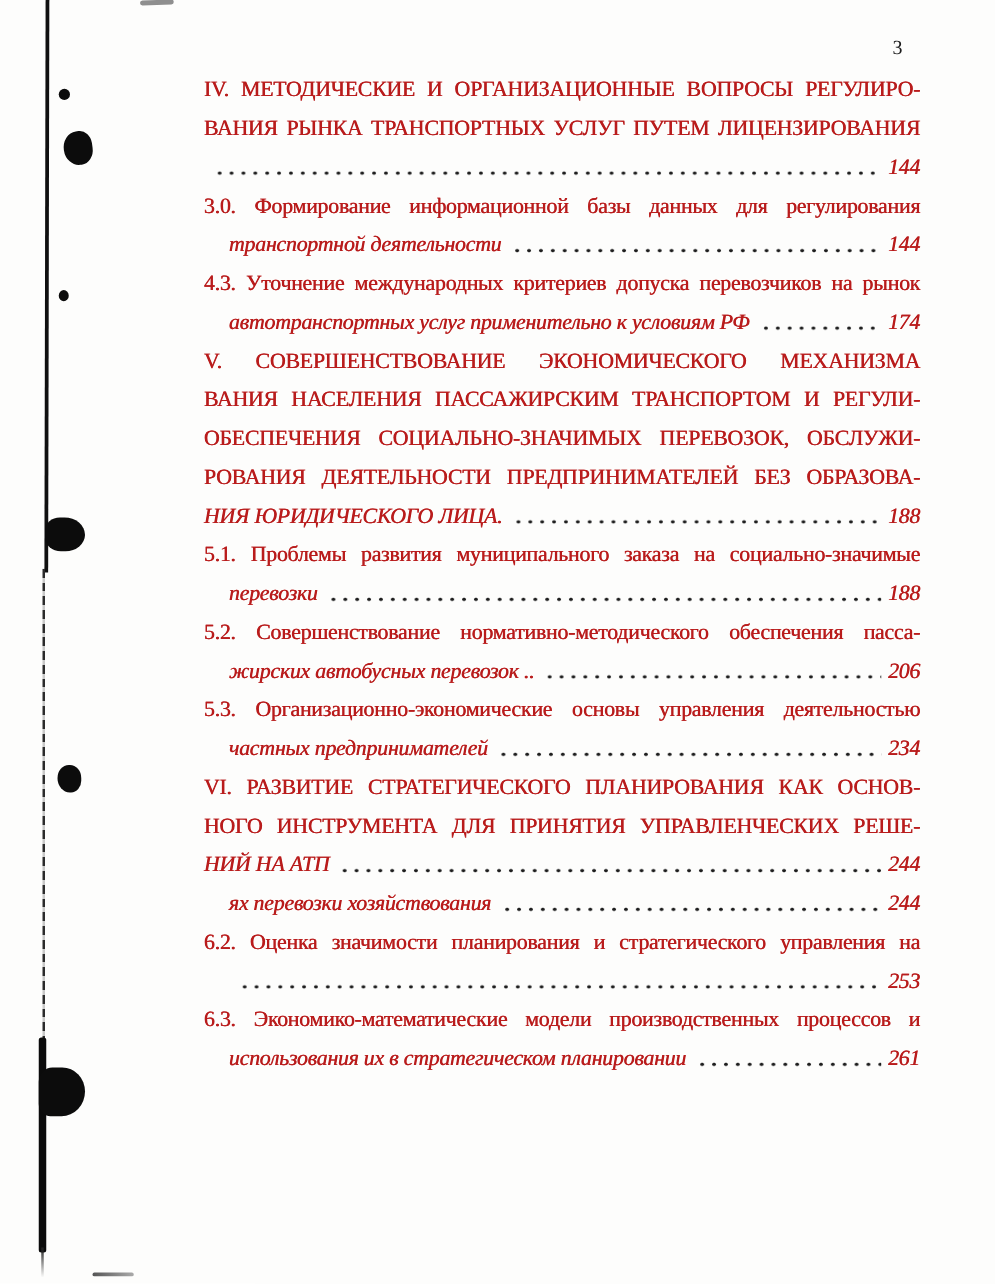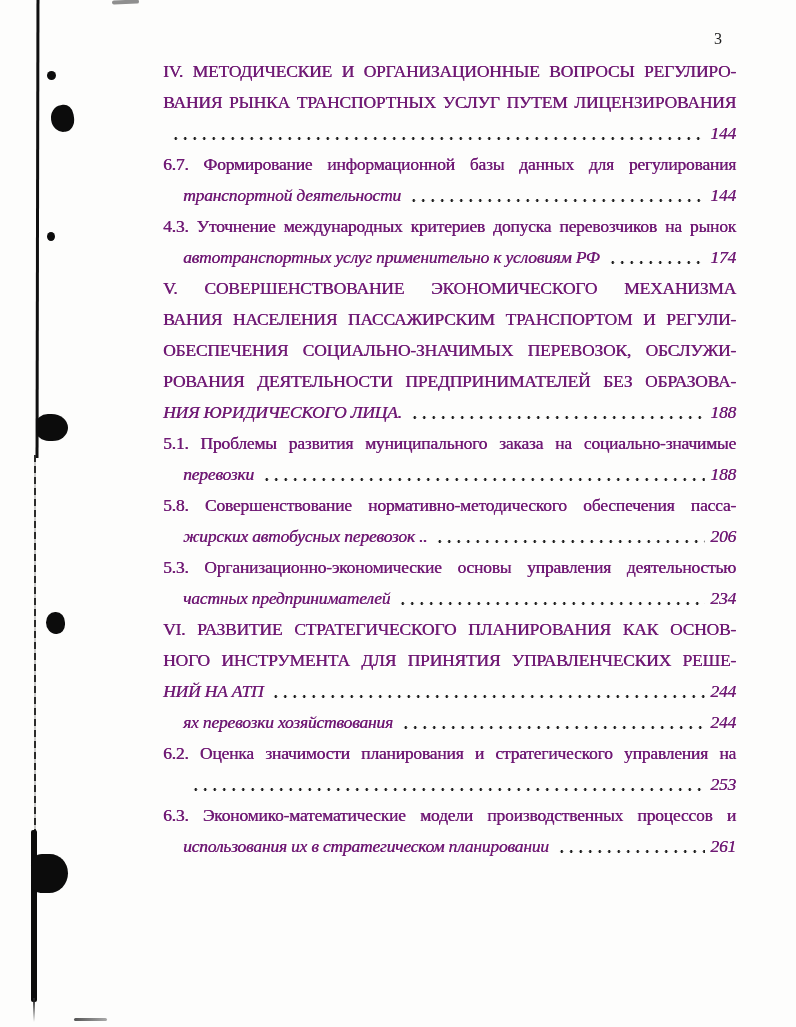--- a/index.html
+++ b/index.html
@@ -28,21 +28,21 @@
 
   
   .toc {
     position: absolute;
     left: 163px;
     top: 56px;
     width: 573px;
     font-size: 17.5px;
     line-height: 31px;
     letter-spacing: -0.2px;
-    color: #701a75;
+    color: #b91c1c;
     text-shadow: 0.4px 0 0 currentColor; 
   }
   .line {
     height: 31px;
     white-space: nowrap;
   }
   .line.justify {
     white-space: normal;
     text-align: justify;
     text-align-last: justify;
@@ -125,21 +125,21 @@
   <span class="page-number">3</span>
 
   <div class="toc" id="toc">
       <div class="line justify"><span>IV. МЕТОДИЧЕСКИЕ И ОРГАНИЗАЦИОННЫЕ ВОПРОСЫ РЕГУЛИРО-</span></div>
       <div class="line justify"><span>ВАНИЯ РЫНКА ТРАНСПОРТНЫХ УСЛУГ ПУТЕМ ЛИЦЕНЗИРОВАНИЯ</span></div>
       <div class="line leaderline">
         <span></span>
         <span class="leader"></span>
         <span class="pagenum">144</span>
       </div>
-      <div class="line justify"><span>6.7. Формирование информационной базы данных для регулирования</span></div>
+      <div class="line justify"><span>3.0. Формирование информационной базы данных для регулирования</span></div>
       <div class="line indent1 leaderline">
         <span>транспортной деятельности</span>
         <span class="leader"></span>
         <span class="pagenum">144</span>
       </div>
       <div class="line justify"><span>4.3. Уточнение международных критериев допуска перевозчиков на рынок</span></div>
       <div class="line indent1 leaderline">
         <span>автотранспортных услуг применительно к условиям РФ</span>
         <span class="leader"></span>
         <span class="pagenum">174</span>
@@ -152,21 +152,21 @@
         <span>НИЯ ЮРИДИЧЕСКОГО ЛИЦА.</span>
         <span class="leader"></span>
         <span class="pagenum">188</span>
       </div>
       <div class="line justify"><span>5.1. Проблемы развития муниципального заказа на социально-значимые</span></div>
       <div class="line indent1 leaderline">
         <span>перевозки</span>
         <span class="leader"></span>
         <span class="pagenum">188</span>
       </div>
-      <div class="line justify"><span>5.8. Совершенствование нормативно-методического обеспечения пасса-</span></div>
+      <div class="line justify"><span>5.2. Совершенствование нормативно-методического обеспечения пасса-</span></div>
       <div class="line indent1 leaderline">
         <span>жирских автобусных перевозок ..</span>
         <span class="leader"></span>
         <span class="pagenum">206</span>
       </div>
       <div class="line justify"><span>5.3. Организационно-экономические основы управления деятельностью</span></div>
       <div class="line indent1 leaderline">
         <span>частных предпринимателей</span>
         <span class="leader"></span>
         <span class="pagenum">234</span>

